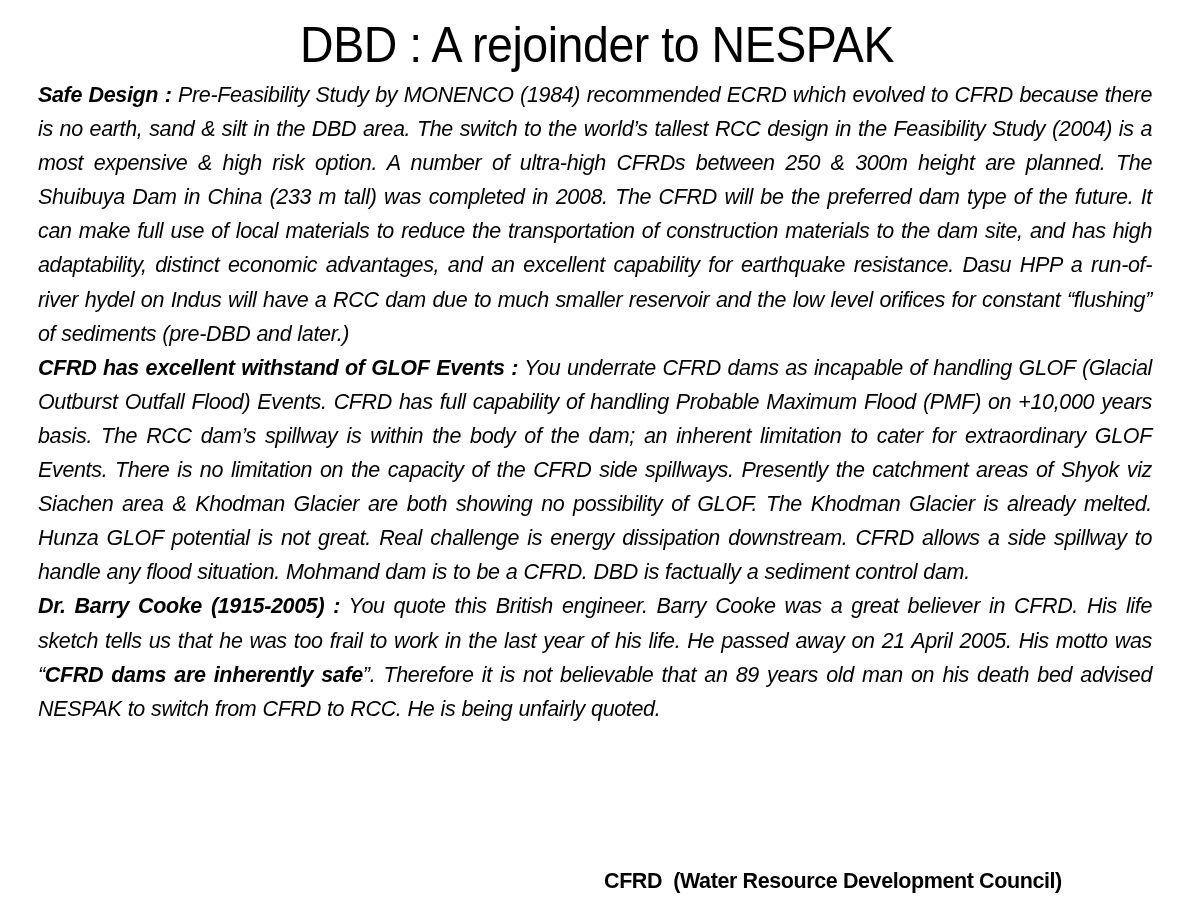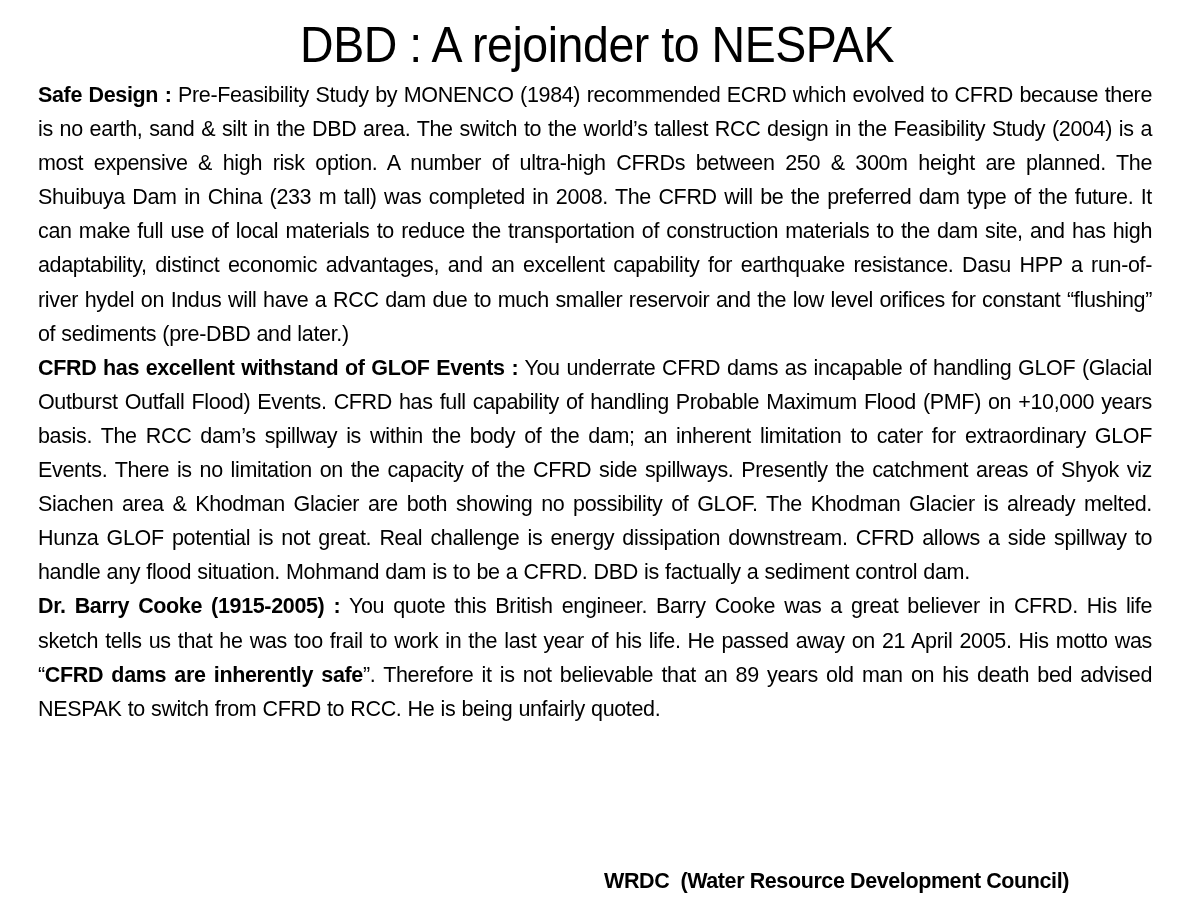--- a/index.html
+++ b/index.html
@@ -32,20 +32,21 @@
     .body-text {
       position: absolute;
       top: 78px;
       left: 38px;
       width: 1114px;
       font-size: 21.5px;
       line-height: 34.1px;
       text-align: justify;
       letter-spacing: -0.35px;
       word-spacing: 0.5px;
+      font-style: italic;
     }
     .para {
       margin: 0;
       text-align: justify;
     }
     .lead {
       font-weight: bold;
     }
     .strong {
       font-weight: bold;
@@ -65,13 +66,13 @@
 <body>
 
 <h1 class="title">DBD : A rejoinder to NESPAK</h1>
 
 <div class="body-text">
   <p class="para"><span class="lead">Safe Design :</span><span> Pre-Feasibility Study by MONENCO (1984) recommended ECRD which evolved to CFRD because there is no earth, sand &amp; silt in the DBD area. The switch to the world’s tallest RCC design in the Feasibility Study (2004) is a most expensive &amp; high risk option. A number of ultra-high CFRDs between 250 &amp; 300m height are planned. The Shuibuya Dam in China (233 m tall) was completed in 2008. The CFRD will be the preferred dam type of the future. It can make full use of local materials to reduce the transportation of construction materials to the dam site, and has high adaptability, distinct economic advantages, and an excellent capability for earthquake resistance. Dasu HPP a run-of-river hydel on Indus will have a RCC dam due to much smaller reservoir and the low level orifices for constant “flushing” of sediments (pre-DBD and later.)</span></p>
   <p class="para"><span class="lead">CFRD has excellent withstand of GLOF Events :</span><span> You underrate CFRD dams as incapable of handling GLOF (Glacial Outburst Outfall Flood) Events. CFRD has full capability of handling Probable Maximum Flood (PMF) on +10,000 years basis. The RCC dam’s spillway is within the body of the dam; an inherent limitation to cater for extraordinary GLOF Events. There is no limitation on the capacity of the CFRD side spillways. Presently the catchment areas of Shyok viz Siachen area &amp; Khodman Glacier are both showing no possibility of GLOF. The Khodman Glacier is already melted. Hunza GLOF potential is not great. Real challenge is energy dissipation downstream. CFRD allows a side spillway to handle any flood situation. Mohmand dam is to be a CFRD. DBD is factually a sediment control dam.</span></p>
   <p class="para"><span class="lead">Dr. Barry Cooke (1915-2005) :</span><span> You quote this British engineer. Barry Cooke was a great believer in CFRD. His life sketch tells us that he was too frail to work in the last year of his life. He passed away on 21 April 2005. His motto was “</span><span class="strong">CFRD dams are inherently safe</span><span>”. Therefore it is not believable that an 89 years old man on his death bed advised NESPAK to switch from CFRD to RCC. He is being unfairly quoted.</span></p>
 </div>
 
-<div class="signature">WRDC  (Water Resource Development Council)</div>
+<div class="signature">CFRD  (Water Resource Development Council)</div>
 
 </body></html>

